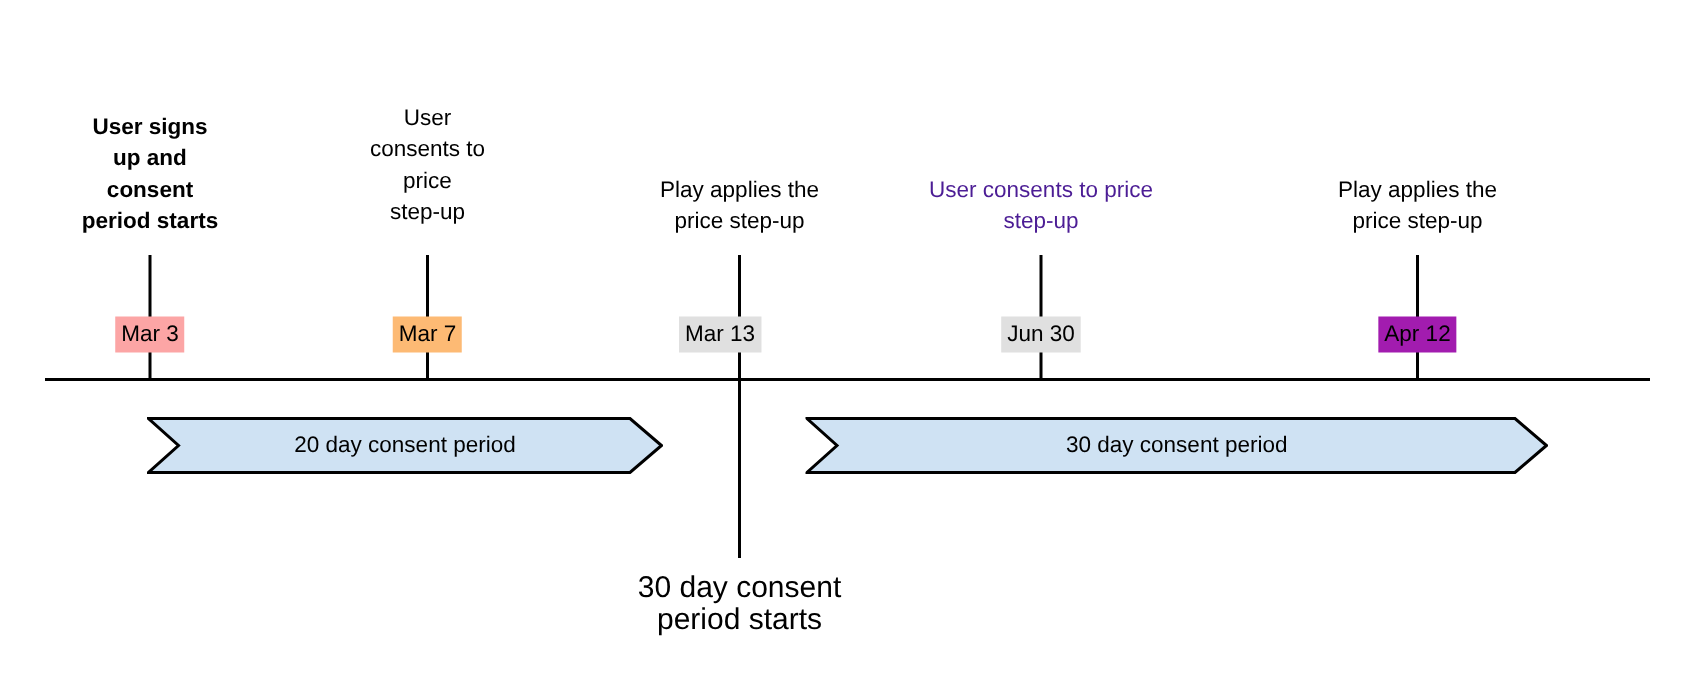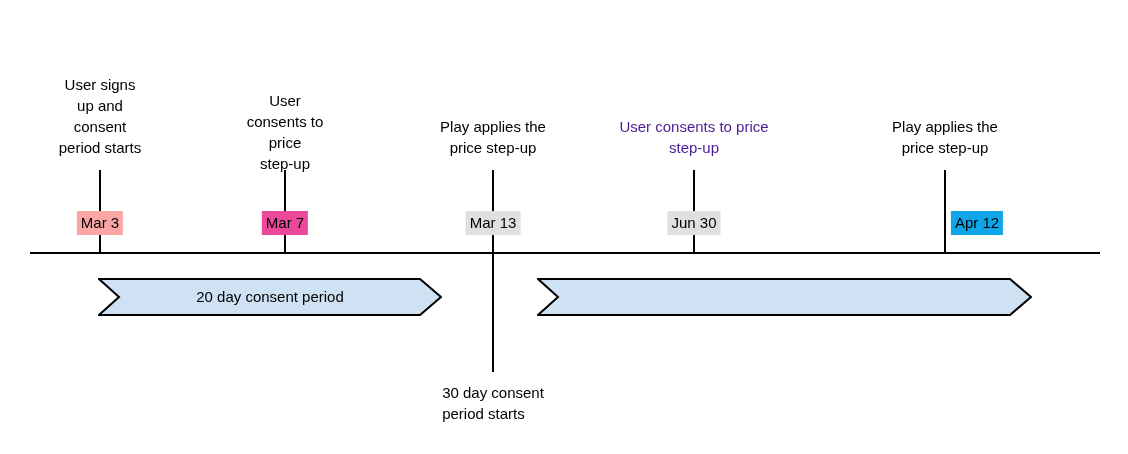--- a/index.html
+++ b/index.html
@@ -56,22 +56,23 @@
     line-height: 21px;
     text-align: center;
     transform: translateX(-50%);
     white-space: pre-line;
     color: #000000;
   }
 
   
   .below-caption {
     position: absolute;
-    font-size: 15px;
+    font-size: 20px;
     line-height: 21px;
+    text-align: center;
     transform: translateX(-50%);
     white-space: pre-line;
     color: #000000;
   }
 
   
   .banner {
     position: absolute;
     display: flex;
     align-items: center;
@@ -101,50 +102,51 @@
   <div class="axis-line" style="left: 30px; top: 252px; width: 1070px; background: rgb(0, 0, 0);"></div>
 
   <div class="tick-line" style="left: 99px; top: 170px; height: 84px; background: rgb(0, 0, 0);"></div>
   <div class="tick-line" style="left: 284px; top: 170px; height: 84px; background: rgb(0, 0, 0);"></div>
   <div class="tick-line" style="left: 492px; top: 170px; height: 84px; background: rgb(0, 0, 0);"></div>
   <div class="tick-line" style="left: 693px; top: 170px; height: 84px; background: rgb(0, 0, 0);"></div>
   <div class="tick-line" style="left: 944px; top: 170px; height: 84px; background: rgb(0, 0, 0);"></div>
 
   <div class="tick-line" style="left: 492px; top: 252px; height: 120px; background: rgb(0, 0, 0);"></div>
 
-  <div class="event-caption" style="left: 100px; top: 74px; color: rgb(0, 0, 0);">User signs
+  <div class="event-caption" style="left: 100px; top: 74px; color: rgb(0, 0, 0); font-weight: bold;">User signs
 up and
 consent
 period starts</div>
-  <div class="event-caption" style="left: 285px; top: 90px; color: rgb(0, 0, 0);">User
+  <div class="event-caption" style="left: 285px; top: 68px; color: rgb(0, 0, 0);">User
 consents to
 price
 step-up</div>
   <div class="event-caption" style="left: 493px; top: 116px; color: rgb(0, 0, 0);">Play applies the
 price step-up</div>
   <div class="event-caption" style="left: 694px; top: 116px; color: #4c1d95;">User consents to price
 step-up</div>
   <div class="event-caption" style="left: 945px; top: 116px; color: rgb(0, 0, 0);">Play applies the
 price step-up</div>
 
   <div class="date-badge" style="left: 100px; top: 211px; background: #fca5a5; color: rgb(0, 0, 0);">Mar 3</div>
-  <div class="date-badge" style="left: 285px; top: 211px; background: #ec4899; color: rgb(0, 0, 0);">Mar 7</div>
-  <div class="date-badge" style="left: 493px; top: 211px; background: rgb(224, 224, 224); color: rgb(0, 0, 0);">Mar 13</div>
+  <div class="date-badge" style="left: 285px; top: 211px; background: #fdba74; color: rgb(0, 0, 0);">Mar 7</div>
+  <div class="date-badge" style="left: 480px; top: 211px; background: rgb(224, 224, 224); color: rgb(0, 0, 0);">Mar 13</div>
   <div class="date-badge" style="left: 694px; top: 211px; background: rgb(224, 224, 224); color: rgb(0, 0, 0);">Jun 30</div>
-  <div class="date-badge" style="left: 945px; top: 211px; background: #0ea5e9; color: rgb(0, 0, 0); margin-left: 32px;">Apr 12</div>
+  <div class="date-badge" style="left: 945px; top: 211px; background: #a21caf; color: rgb(0, 0, 0);">Apr 12</div>
 
   <div class="below-caption" style="left: 493px; top: 382px; color: rgb(0, 0, 0);">30 day consent
 period starts</div>
 
   <div class="banner" style="left: 98px; top: 278px; width: 344px; height: 38px;">
     <svg width="344" height="38" viewBox="0 0 344 38">
         <polygon points="1.0,1.0 322.0,1.0 343.0,19.0 322.0,37.0 1.0,37.0 21.0,19.0" fill="#cfe2f3" stroke="#000000" stroke-width="2" stroke-linejoin="miter"></polygon>
       </svg>
     <span class="banner-label">20 day consent period</span>
   </div>
 
   <div class="banner" style="left: 537px; top: 278px; width: 495px; height: 38px;">
     <svg width="495" height="38" viewBox="0 0 495 38">
         <polygon points="1.0,1.0 473.0,1.0 494.0,19.0 473.0,37.0 1.0,37.0 21.0,19.0" fill="#cfe2f3" stroke="#000000" stroke-width="2" stroke-linejoin="miter"></polygon>
       </svg>
+    <span class="banner-label">30 day consent period</span>
   </div>
 
 </div>
 
 </body></html>

